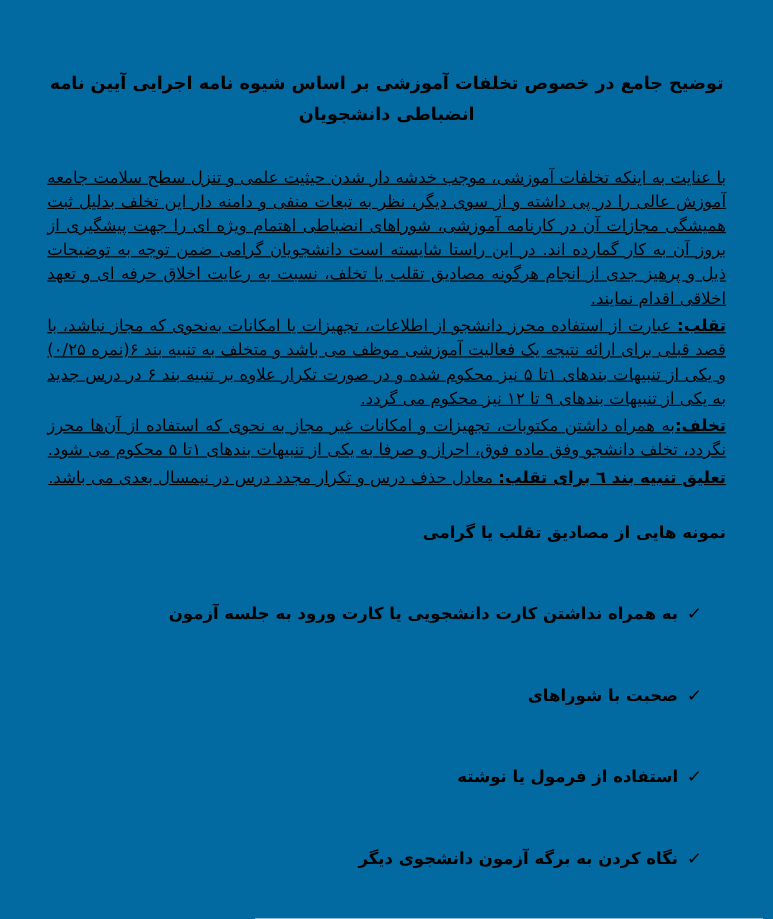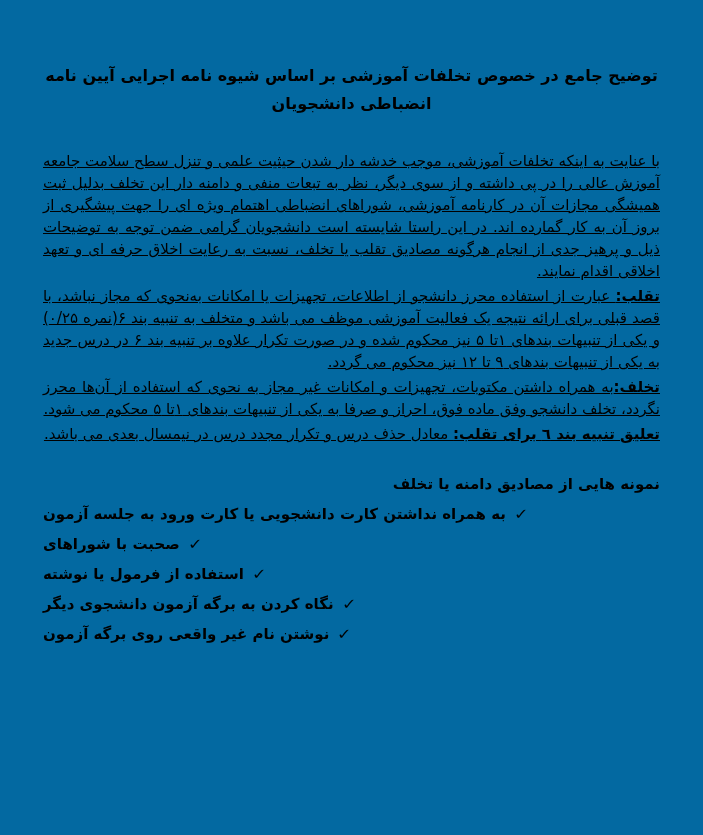--- a/index.html
+++ b/index.html
@@ -43,24 +43,25 @@
   .examples-heading {
     font-size: 15px;
     font-weight: bold;
     text-align: right;
     line-height: 30px;
     margin: 0;
   }
   .bullet-row {
     font-size: 15px;
     font-weight: bold;
-    text-align: left;
+    text-align: right;
     line-height: 30px;
     padding-right: 22px;
     white-space: nowrap;
+    margin-top: 44px;
   }
   .check {
     font-weight: normal;
     font-size: 15px;
     display: inline-block;
     margin-left: 9px;
     transform: scaleX(1.15);
   }
 </style>
 </head>
@@ -72,21 +73,21 @@
 
   <p class="para"><span>با عنایت به اینکه تخلفات آموزشی، موجب خدشه دار شدن حیثیت علمی و تنزل سطح سلامت جامعه آموزش عالی را در پی داشته و از سوی دیگر، نظر به تبعات منفی و دامنه دار این تخلف بدلیل ثبت همیشگی مجازات آن در کارنامه آموزشی، شوراهای انضباطی اهتمام ویژه ای را جهت پیشگیری از بروز آن به کار گمارده اند. در این راستا شایسته است دانشجویان گرامی ضمن توجه به توضیحات ذیل و پرهیز جدی از انجام هرگونه مصادیق تقلب یا تخلف، نسبت به رعایت اخلاق حرفه ای و تعهد اخلاقی اقدام نمایند.</span></p>
 
   <p class="para"><span class="lead">تقلب:</span><span> عبارت از استفاده محرز دانشجو از اطلاعات، تجهیزات یا امکانات به‌نحوی که مجاز نباشد، با قصد قبلی برای ارائه نتیجه یک فعالیت آموزشی موظف می باشد و متخلف به تنبیه بند ۶(نمره ۰/۲۵) و یکی از تنبیهات بندهای ۱تا ۵ نیز محکوم شده و در صورت تکرار علاوه بر تنبیه بند ۶ در درس جدید به یکی از تنبیهات بندهای ۹ تا ۱۲ نیز محکوم می گردد.</span></p>
 
   <p class="para"><span class="lead">تخلف:</span><span>به همراه داشتن مکتوبات، تجهیزات و امکانات غیر مجاز به نحوی که استفاده از آن‌ها محرز نگردد، تخلف دانشجو وفق ماده فوق، احراز و صرفا به یکی از تنبیهات بندهای ۱تا ۵ محکوم می شود.</span></p>
 
   <p class="para"><span class="lead">تعلیق تنبیه بند ٦ برای تقلب:</span><span> معادل حذف درس و تکرار مجدد درس در نیمسال بعدی می باشد.</span></p>
 
   <div class="examples">
-    <div class="examples-heading">نمونه هایی از مصادیق دامنه یا تخلف</div>
+    <div class="examples-heading">نمونه هایی از مصادیق تقلب یا گرامی</div>
 
     <div class="bullet-row"><span class="check">✓</span><span>به همراه نداشتن کارت دانشجویی یا کارت ورود به جلسه آزمون</span></div>
     <div class="bullet-row"><span class="check">✓</span><span>صحبت با شوراهای</span></div>
     <div class="bullet-row"><span class="check">✓</span><span>استفاده از فرمول یا نوشته</span></div>
     <div class="bullet-row"><span class="check">✓</span><span>نگاه کردن به برگه آزمون دانشجوی دیگر</span></div>
     <div class="bullet-row"><span class="check">✓</span><span>نوشتن نام غیر واقعی روی برگه آزمون</span></div>
 
   </div>
 
 </div>

